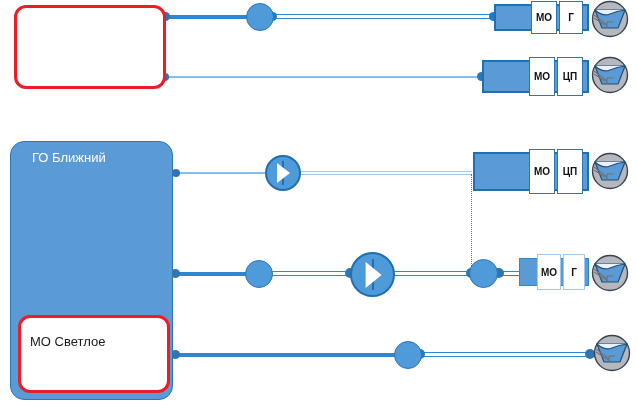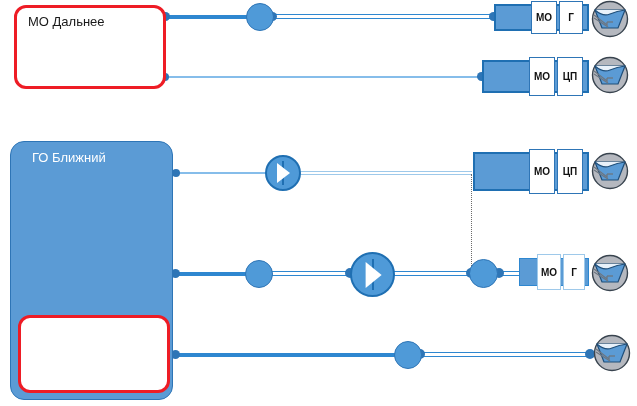--- a/index.html
+++ b/index.html
@@ -216,17 +216,17 @@
       <path d="M7 15 L20 25 L20 22" fill="none" stroke="#6d7680" stroke-width="1.3"></path>
       <path d="M7 18 L21 27" fill="none" stroke="#6d7680" stroke-width="1.3"></path>
       <path d="M20 22 L26 22" fill="none" stroke="#6d7680" stroke-width="1.3"></path>
     </svg>
   </div>
 
   <div class="zone-blue" style="left:10px;top:141px;width:163px;height:259px;"></div>
   <div class="zone-label onblue" style="left:32px;top:150px;">ГО Ближний</div>
 
   <div class="zone-red" style="left:14px;top:5px;width:152px;height:84px;"></div>
-  <div class="zone-label" style="left:28px;top:14px;">МО Дальнее</div>
 
   <div class="zone-red" style="left:18px;top:315px;width:152px;height:78px;"></div>
+  <div class="zone-label" style="left:30px;top:334px;">МО Светлое</div>
 
 </div>
 
 </body></html>

